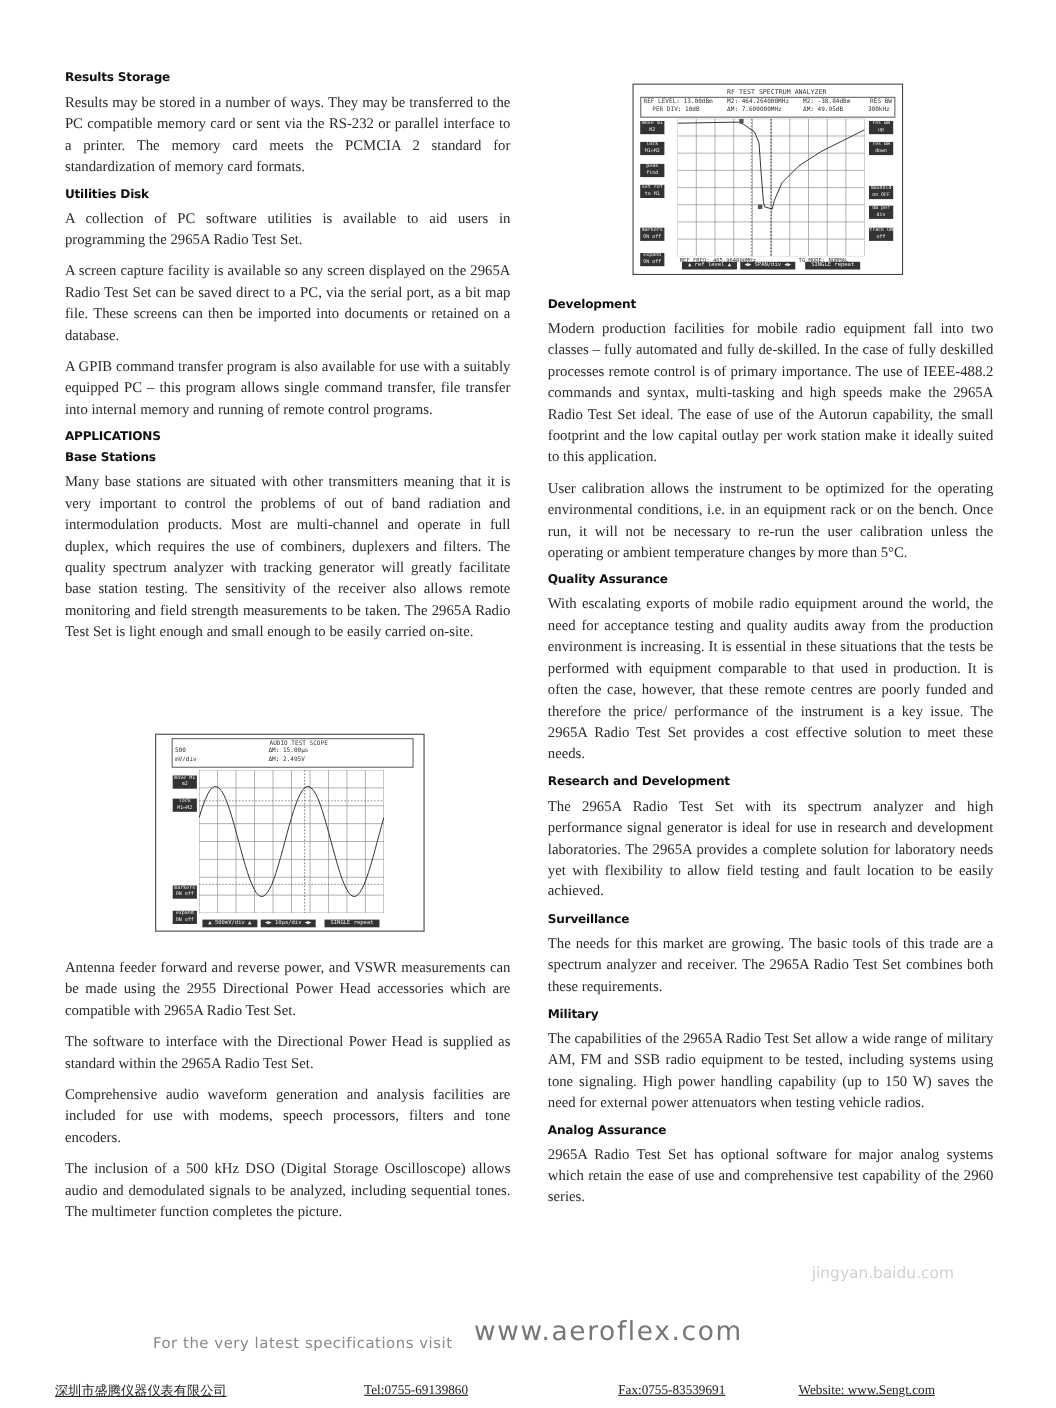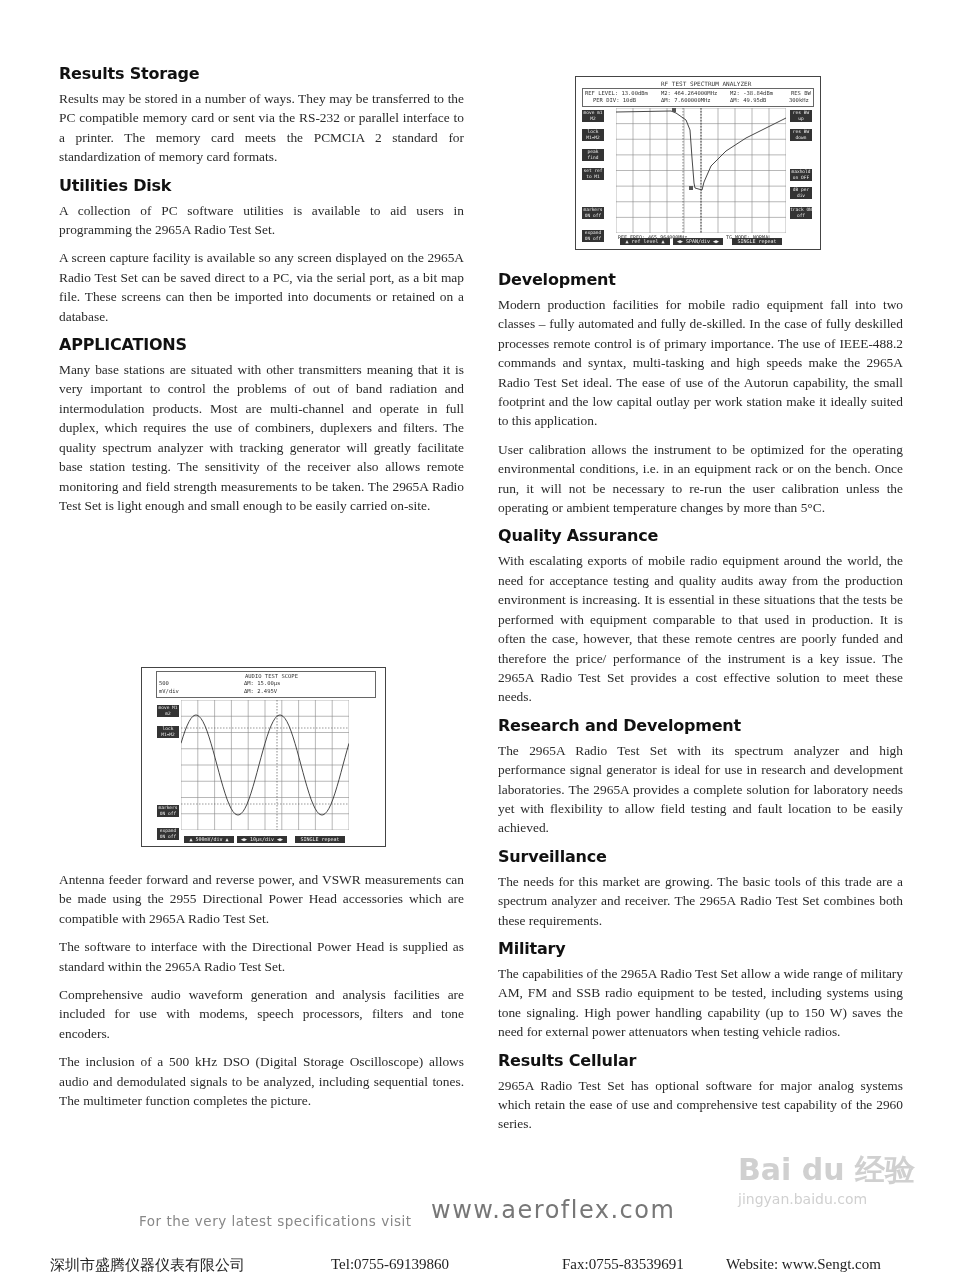--- a/index.html
+++ b/index.html
@@ -1,56 +1,58 @@
 <!DOCTYPE html>
 <html><head>
 <meta charset="utf-8">
 <style>
   html,body{margin:0;padding:0;background:#fff;}
   body{width:960px;height:1280px;position:relative;overflow:hidden;color:#222;}
   .col{position:absolute;width:405px;}
   .col-left{left:59px;top:64px;}
   .col-right{left:498px;top:270px;}
-  h3{font-family:"DejaVu Sans",sans-serif;font-weight:normal;font-size:16px;margin:0 0 6px 0;color:#111;letter-spacing:-0.2px;}
+  h3{font-family:"DejaVu Sans",sans-serif;font-weight:normal;font-size:11px;margin:0 0 6px 0;color:#111;letter-spacing:-0.2px;}
   h3.bold{font-weight:bold;}
   p{font-family:"Liberation Serif",serif;font-size:13.4px;line-height:19.4px;margin:0 0 9px 0;text-align:justify;color:#2a2a2a;}
   .sec{margin-bottom:4px;}
   
   .screen{position:absolute;border:1px solid #444;background:#fff;}
   .screen-spec{left:575px;top:76px;width:244px;height:172px;}
   .screen-scope{left:141px;top:667px;width:243px;height:178px;}
   .scr-title{position:absolute;font-family:"DejaVu Sans Mono",monospace;font-size:6px;color:#333;white-space:pre;}
   .scr-header{position:absolute;border:1px solid #666;font-family:"DejaVu Sans Mono",monospace;font-size:5.5px;color:#333;}
   .scr-header span{position:absolute;white-space:nowrap;}
   .softkey{position:absolute;background:#333;color:#eee;font-family:"DejaVu Sans Mono",monospace;font-size:4.5px;line-height:6px;text-align:center;width:22px;}
   .bottomkey{position:absolute;background:#333;color:#eee;font-family:"DejaVu Sans Mono",monospace;font-size:5px;height:7px;line-height:7px;text-align:center;white-space:nowrap;}
   .grid-svg{position:absolute;}
   
   .footer-visit{position:absolute;left:139px;top:1213px;font-family:"DejaVu Sans",sans-serif;color:#888;font-size:13.5px;letter-spacing:0.5px;}
   .footer-url{position:absolute;left:431px;top:1196px;font-family:"DejaVu Sans",sans-serif;color:#777;font-size:24px;letter-spacing:1.5px;}
-  .contact{position:absolute;top:1256px;font-family:"Liberation Serif",serif;font-size:15px;color:#222;}
+  .contact{position:absolute;top:1256px;font-family:"Liberation Serif",serif;font-size:12px;color:#222;text-decoration:underline;}
   .watermark{position:absolute;left:738px;top:1150px;color:#c8c8c8;font-family:"DejaVu Sans",sans-serif;font-weight:bold;opacity:0.85;}
 </style>
 </head>
 <body>
 
 <div class="col col-left" id="left-col">
     <div class="sec">
       <h3 class="bold">Results Storage</h3>
       <p>Results may be stored in a number of ways. They may be transferred to the PC compatible memory card or sent via the RS-232 or parallel interface to a printer.   The memory card meets the PCMCIA 2 standard for standardization of memory card formats.</p>
     </div>
     <div class="sec">
       <h3 class="bold">Utilities Disk</h3>
       <p>A collection of PC software utilities is available to aid users in programming the 2965A Radio Test Set.</p>
       <p>A screen capture facility is available so any screen displayed on the 2965A Radio Test Set can be saved direct to a PC, via the serial port, as a bit map file. These screens can then be imported into documents or retained on a database.</p>
+      <p>A GPIB command transfer program is also available for use with a suitably equipped PC – this program allows single command transfer, file transfer into internal memory and running of remote control programs.</p>
     </div>
     <div class="sec">
       <h3 class="bold">APPLICATIONS</h3>
     </div>
     <div class="sec">
+      <h3 class="bold">Base Stations</h3>
       <p>Many base stations are situated with other transmitters meaning that it is very important to control the problems of out of band radiation and intermodulation products. Most are multi-channel and operate in full duplex, which requires the use of combiners, duplexers and filters. The quality spectrum analyzer with tracking generator will greatly facilitate base station testing. The sensitivity of the receiver also allows remote monitoring and field strength measurements to be taken. The 2965A Radio Test Set is light enough and small enough to be easily carried on-site.</p>
     </div>
   </div>
 
 <div class="screen screen-spec">
   <div class="scr-title" style="left:85px;top:3px;">RF TEST SPECTRUM ANALYZER</div>
   <div class="scr-header" style="left:6px;top:11px;width:230px;height:17px;">
     <span style="left:2px;top:1px;">REF LEVEL: 13.00dBm</span>
     <span style="left:10px;top:8px;">PER DIV: 10dB</span>
     <span style="left:78px;top:1px;">M2: 464.264000MHz</span>
@@ -179,27 +181,26 @@
     </div>
     <div class="sec">
       <h3 class="bold">Surveillance</h3>
       <p>The needs for this market are growing. The basic tools of this trade are a spectrum analyzer and receiver. The 2965A Radio Test Set combines both these requirements.</p>
     </div>
     <div class="sec">
       <h3 class="bold">Military</h3>
       <p>The capabilities of the 2965A Radio Test Set allow a wide range of military AM, FM and SSB radio equipment to be tested, including systems using tone signaling. High power handling capability (up to 150 W) saves the need for external power attenuators when testing vehicle radios.</p>
     </div>
     <div class="sec">
-      <h3 class="bold">Results Cellular</h3>
+      <h3 class="bold">Analog Assurance</h3>
       <p>2965A Radio Test Set has optional software for major analog systems which retain the ease of use and comprehensive test capability of the 2960 series.</p>
     </div>
   </div>
 
 <div class="watermark">
-  <div style="font-size:30px;">Bai du 经验</div>
   <div style="font-size:14px;font-weight:normal;margin-left:0px;">jingyan.baidu.com</div>
 </div>
 
 <div class="footer-visit">For the very latest specifications visit</div>
 <div class="footer-url">www.aeroflex.com</div>
 <div class="contact" style="left:50px;">深圳市盛腾仪器仪表有限公司</div>
 <div class="contact" style="left:331px;">Tel:0755-69139860</div>
 <div class="contact" style="left:562px;">Fax:0755-83539691</div>
 <div class="contact" style="left:726px;">Website: www.Sengt.com</div>
 

